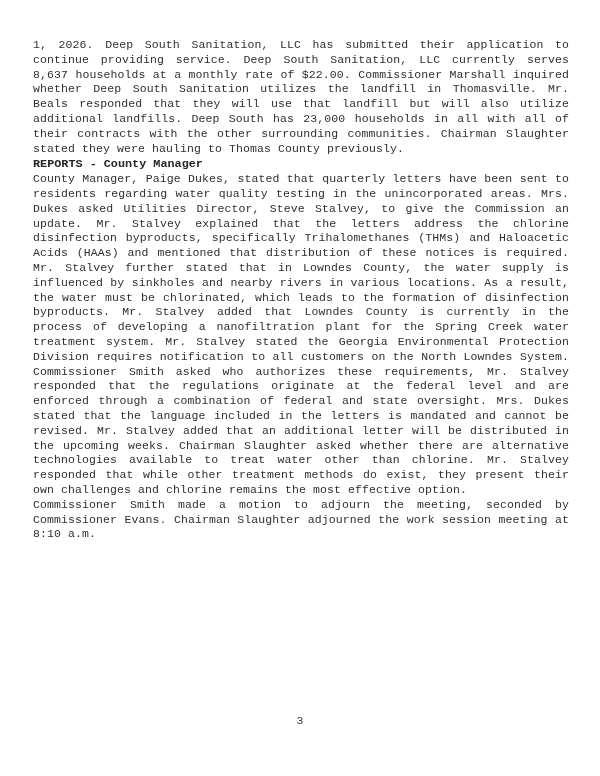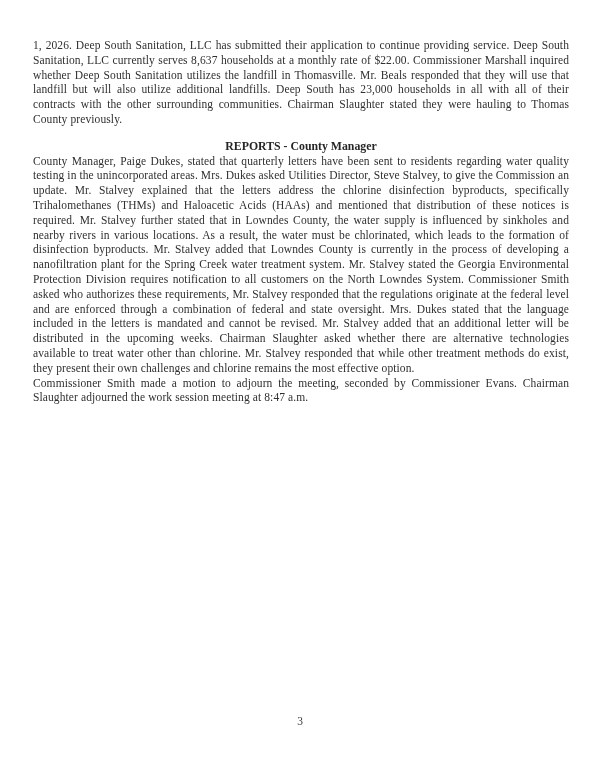--- a/index.html
+++ b/index.html
@@ -5,43 +5,43 @@
   html, body {
     margin: 0;
     padding: 0;
     background: #ffffff;
   }
   .page {
     position: relative;
     width: 600px;
     height: 776px;
     background: #ffffff;
-    font-family: Liberation Serif, serif;
+    font-family: Liberation Mono, monospace;
     color: #2f2f2f;
     overflow: hidden;
   }
   .content {
     position: absolute;
     left: 33px;
     right: 31px;
     top: 38px;
   }
   .para {
     font-size: 11.5px;
     line-height: 14.8px;
     text-align: justify;
     margin: 0;
     letter-spacing: 0.1px;
   }
   .section-heading {
     font-size: 11.8px;
     line-height: 14.8px;
     font-weight: bold;
-    margin: 12px 0 0 0;
-    text-align: center;
+    margin: 1px 0 0 0;
+    text-align: left;
     color: #262626;
   }
   .page-number {
     position: absolute;
     left: 0;
     right: 0;
     top: 714px;
     text-align: center;
     font-size: 11.5px;
     line-height: 14px;
@@ -51,17 +51,17 @@
 </head>
 <body>
 
 <div class="page">
   <div class="content">
     <p class="para">1, 2026. Deep South Sanitation, LLC has submitted their application to continue providing service. Deep South Sanitation, LLC currently serves 8,637 households at a monthly rate of $22.00. Commissioner Marshall inquired whether Deep South Sanitation utilizes the landfill in Thomasville. Mr. Beals responded that they will use that landfill but will also utilize additional landfills. Deep South has 23,000 households in all with all of their contracts with the other surrounding communities. Chairman Slaughter stated they were hauling to Thomas County previously.</p>
 
     <h2 class="section-heading">REPORTS - County Manager</h2>
     <p class="para">County Manager, Paige Dukes, stated that quarterly letters have been sent to residents regarding water quality testing in the unincorporated areas. Mrs. Dukes asked Utilities Director, Steve Stalvey, to give the Commission an update. Mr. Stalvey explained that the letters address the chlorine disinfection byproducts, specifically Trihalomethanes (THMs) and Haloacetic Acids (HAAs) and mentioned that distribution of these notices is required. Mr. Stalvey further stated that in Lowndes County, the water supply is influenced by sinkholes and nearby rivers in various locations. As a result, the water must be chlorinated, which leads to the formation of disinfection byproducts. Mr. Stalvey added that Lowndes County is currently in the process of developing a nanofiltration plant for the Spring Creek water treatment system. Mr. Stalvey stated the Georgia Environmental Protection Division requires notification to all customers on the North Lowndes System. Commissioner Smith asked who authorizes these requirements, Mr. Stalvey responded that the regulations originate at the federal level and are enforced through a combination of federal and state oversight. Mrs. Dukes stated that the language included in the letters is mandated and cannot be revised. Mr. Stalvey added that an additional letter will be distributed in the upcoming weeks. Chairman Slaughter asked whether there are alternative technologies available to treat water other than chlorine. Mr. Stalvey responded that while other treatment methods do exist, they present their own challenges and chlorine remains the most effective option.</p>
 
-    <p class="para">Commissioner Smith made a motion to adjourn the meeting, seconded by Commissioner Evans. Chairman Slaughter adjourned the work session meeting at 8:47 a.m.</p>
+    <p class="para">Commissioner Smith made a motion to adjourn the meeting, seconded by Commissioner Evans. Chairman Slaughter adjourned the work session meeting at 8:10 a.m.</p>
   </div>
 
   <div class="page-number">3</div>
 </div>
 
 </body></html>

